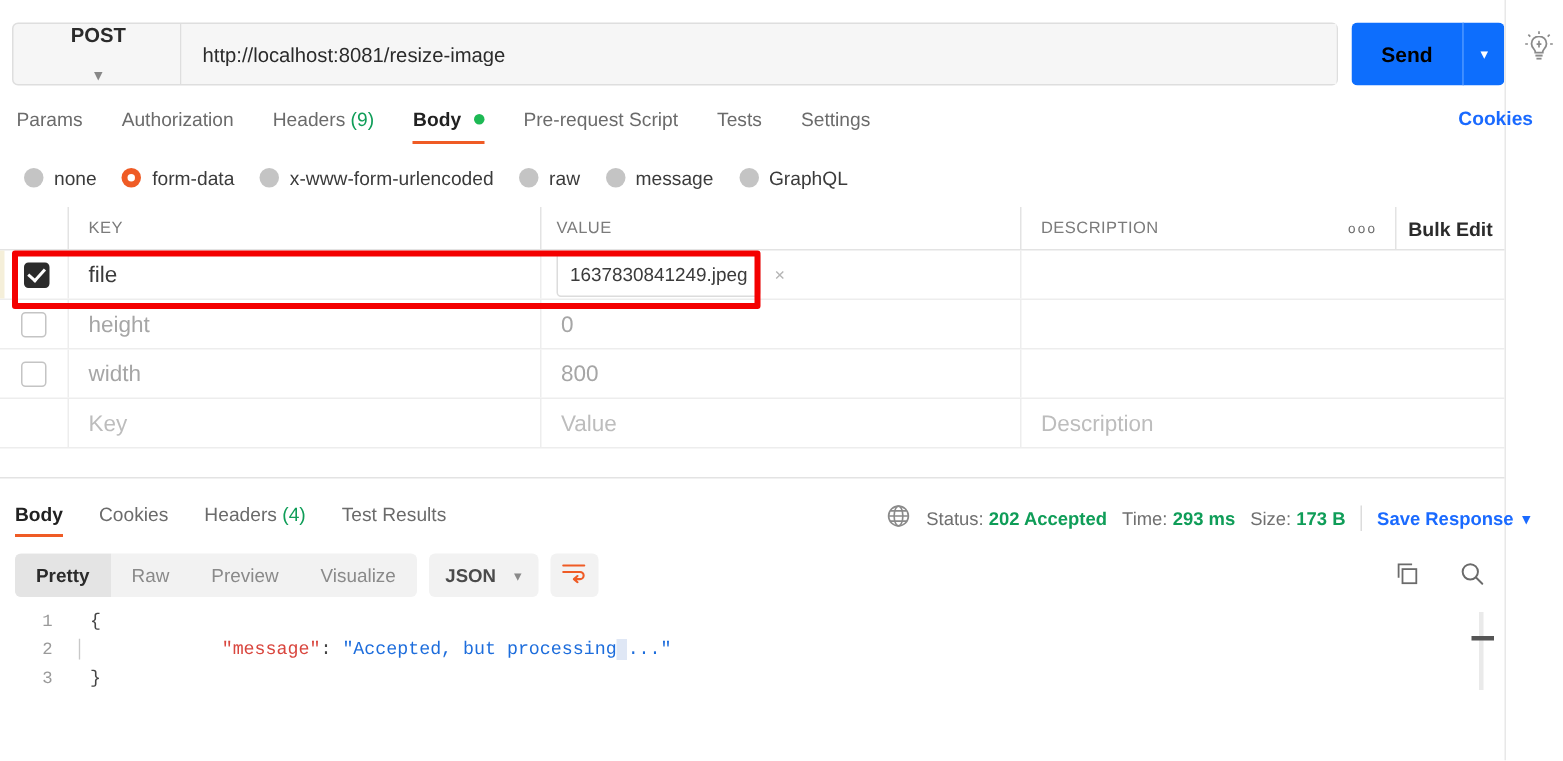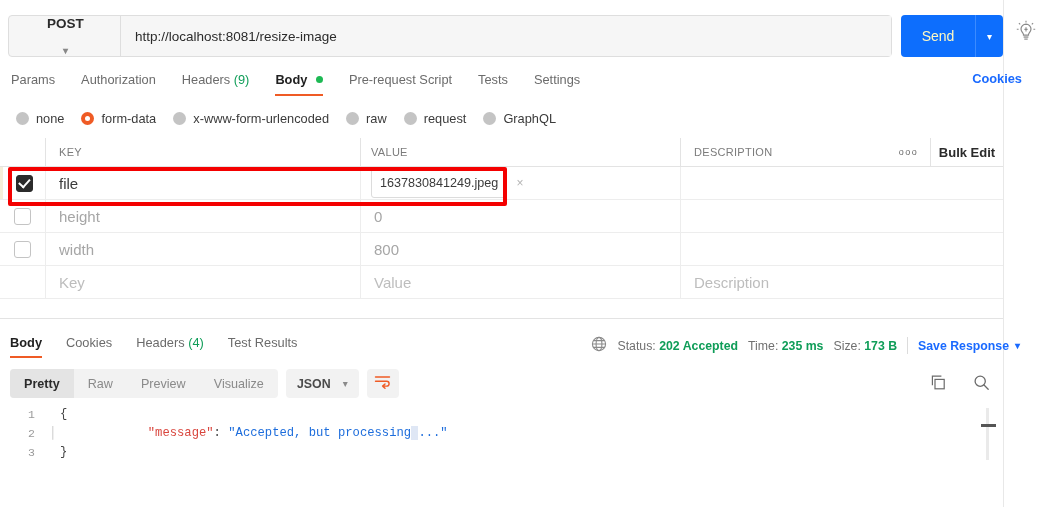--- a/index.html
+++ b/index.html
@@ -29,21 +29,21 @@
   .url-input {
     flex: 1; display: flex; align-items: center; padding: 0 14px;
     font-size: 13.5px; color: #2b2b2b; background: #f6f6f6;
     border: none; outline: none; font-family: "Liberation Sans", sans-serif;
   }
   .send-wrap {
     position: absolute; left: 901px; top: 15px;
     display: flex; height: 42px; border-radius: 4px; overflow: hidden;
   }
   .send-btn {
-    background: #0d6efd; color: #fef9c3; font-size: 14px; font-weight: normal;
+    background: #0d6efd; color: #000000; font-size: 14px; font-weight: bold;
     width: 74px; display: flex; align-items: center; justify-content: center;
     cursor: pointer; border: none;
   }
   .send-split {
     background: #0d6efd; color: #fff; width: 28px;
     display: flex; align-items: center; justify-content: center;
     border-left: 1px solid #3b8bff; cursor: pointer; font-size: 10px;
   }
   .rail {
     position: absolute; left: 1003px; top: 0; width: 39px; height: 507px;
@@ -264,21 +264,21 @@
     <div class="bt">
       <span class="radio"></span>
       <span>x-www-form-urlencoded</span>
     </div>
     <div class="bt">
       <span class="radio"></span>
       <span>raw</span>
     </div>
     <div class="bt">
       <span class="radio"></span>
-      <span>request</span>
+      <span>message</span>
     </div>
     <div class="bt">
       <span class="radio"></span>
       <span>GraphQL</span>
     </div>
   </div>
 
   <div class="tbl">
 
     <div class="trow head">
@@ -384,21 +384,21 @@
         <ellipse cx="8" cy="8" rx="2.9" ry="6.6" fill="none" stroke="#8a8a8a" stroke-width="1.1"></ellipse>
         <path d="M1.5 8h13M2.6 4.6h10.8M2.6 11.4h10.8" stroke="#8a8a8a" stroke-width="1.1"></path>
       </svg>
     </span>
     <span>
       <span>Status:</span>
       <span class="ok">202 Accepted</span>
     </span>
     <span>
       <span>Time:</span>
-      <span class="ok">235 ms</span>
+      <span class="ok">293 ms</span>
     </span>
     <span>
       <span>Size:</span>
       <span class="ok">173 B</span>
     </span>
     <span class="vsep"></span>
     <span class="save-resp">
       <span>Save Response</span>
       <span style="font-size:10px">▾</span>
     </span>

